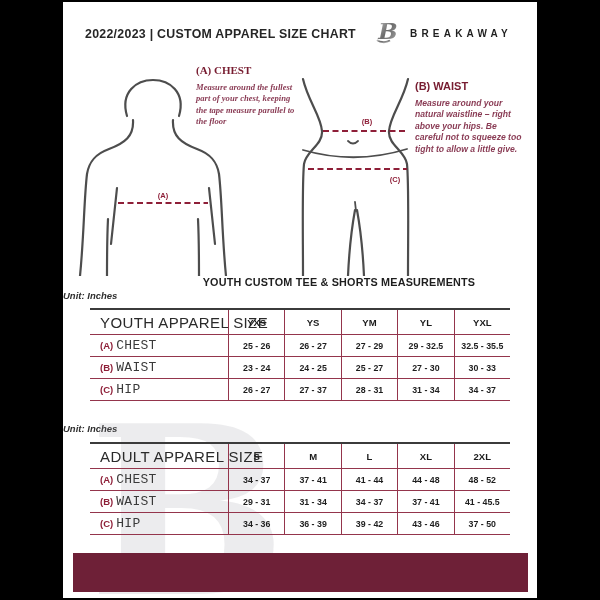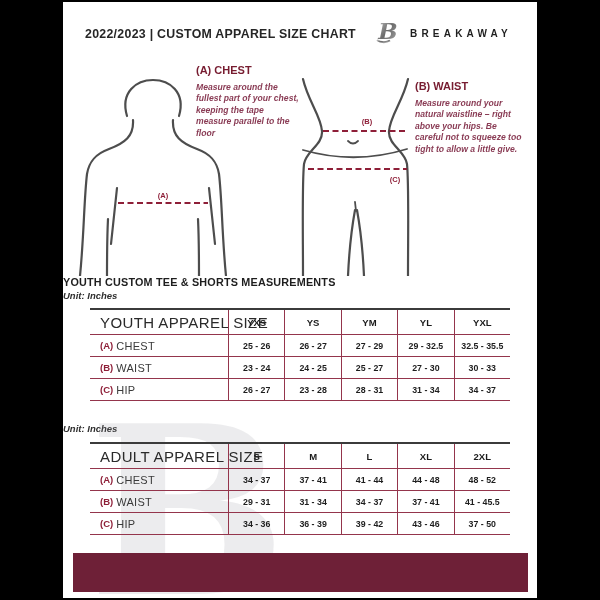--- a/index.html
+++ b/index.html
@@ -27,26 +27,26 @@
     font-size:10px;font-weight:700;letter-spacing:4.2px;color:#1f1f1f;white-space:nowrap;
   }
   
   .diagram{position:absolute;left:0;top:52px;width:474px;height:222px;}
   .guide-col{position:absolute;}
   .g-head{font-size:11px;font-weight:700;color:#771c30;margin:0 0 6px 0;}
   .g-text{
     font-size:8.6px;line-height:11.4px;font-style:italic;font-weight:600;
     color:#8a3c55;margin:0;
   }
-  .colA{left:133px;top:62px;width:104px;}
+  .colA{left:133px;top:62px;width:104px;font-family:Liberation Serif, serif;}
   .colB{left:352px;top:78px;width:112px;}
   .colC{left:352px;top:166px;width:112px;}
   
   .sec-title{
-    position:absolute;left:0;width:520px;
+    position:absolute;left:16px;width:520px;text-align:center;
     font-size:10.8px;font-weight:700;letter-spacing:.2px;color:#1e1e1e;
   }
   .sec-unit{
     position:absolute;left:0;width:474px;text-align:left;
     font-size:9.5px;font-weight:700;font-style:italic;color:#2f2f2f;
   }
   
   .size-table{
     position:absolute;left:27px;width:420px;
     display:grid;grid-template-columns:138px repeat(5,1fr);
@@ -56,21 +56,21 @@
   .c{
     display:flex;align-items:center;justify-content:center;
     border-bottom:1px solid #94354c;
     font-size:8.8px;font-weight:600;color:#1d1d1d;white-space:nowrap;
   }
   .vl{border-left:1px solid #94354c;}
   .lab{justify-content:flex-start;padding-left:10px;}
   .hlab{font-size:15px;font-weight:400;letter-spacing:.4px;color:#2a2a2a;}
   .hsz{font-size:9.5px;font-weight:700;color:#1a1a1a;}
   .rk{color:#8e1f38;font-weight:700;margin-right:3px;font-size:9.5px;}
-  .rn{color:#3a3a3a;font-weight:400;font-size:11px;letter-spacing:.3px;}
+  .rn{color:#3a3a3a;font-weight:400;font-size:13px;letter-spacing:.3px;font-family:Liberation Mono, monospace;}
   
   .watermark{
     position:absolute;left:25px;top:392px;z-index:1;
     font-family:"DejaVu Serif", serif;font-weight:700;
     font-size:235px;line-height:1;color:#8e8e98;opacity:.16;
   }
   .footer-bar{
     position:absolute;left:10px;top:551px;width:455px;height:39px;
     background:#6e2037;z-index:3;
   }
@@ -166,21 +166,21 @@
     <div class="c vl">24 - 25</div>
     <div class="c vl">25 - 27</div>
     <div class="c vl">27 - 30</div>
     <div class="c vl">30 - 33</div>
 
     <div class="c lab">
       <span class="rk">(C)</span>
       <span class="rn">HIP</span>
     </div>
     <div class="c vl">26 - 27</div>
-    <div class="c vl">23 - 28</div>
+    <div class="c vl">27 - 37</div>
     <div class="c vl">28 - 31</div>
     <div class="c vl">31 - 34</div>
     <div class="c vl">34 - 37</div>
   </div>
 
   <div class="sec-unit" style="top:421px">Unit: Inches</div>
 
   <div class="size-table" style="top:440px">
     <div class="c lab hlab">ADULT APPAREL SIZE</div>
     <div class="c vl hsz">S</div>

